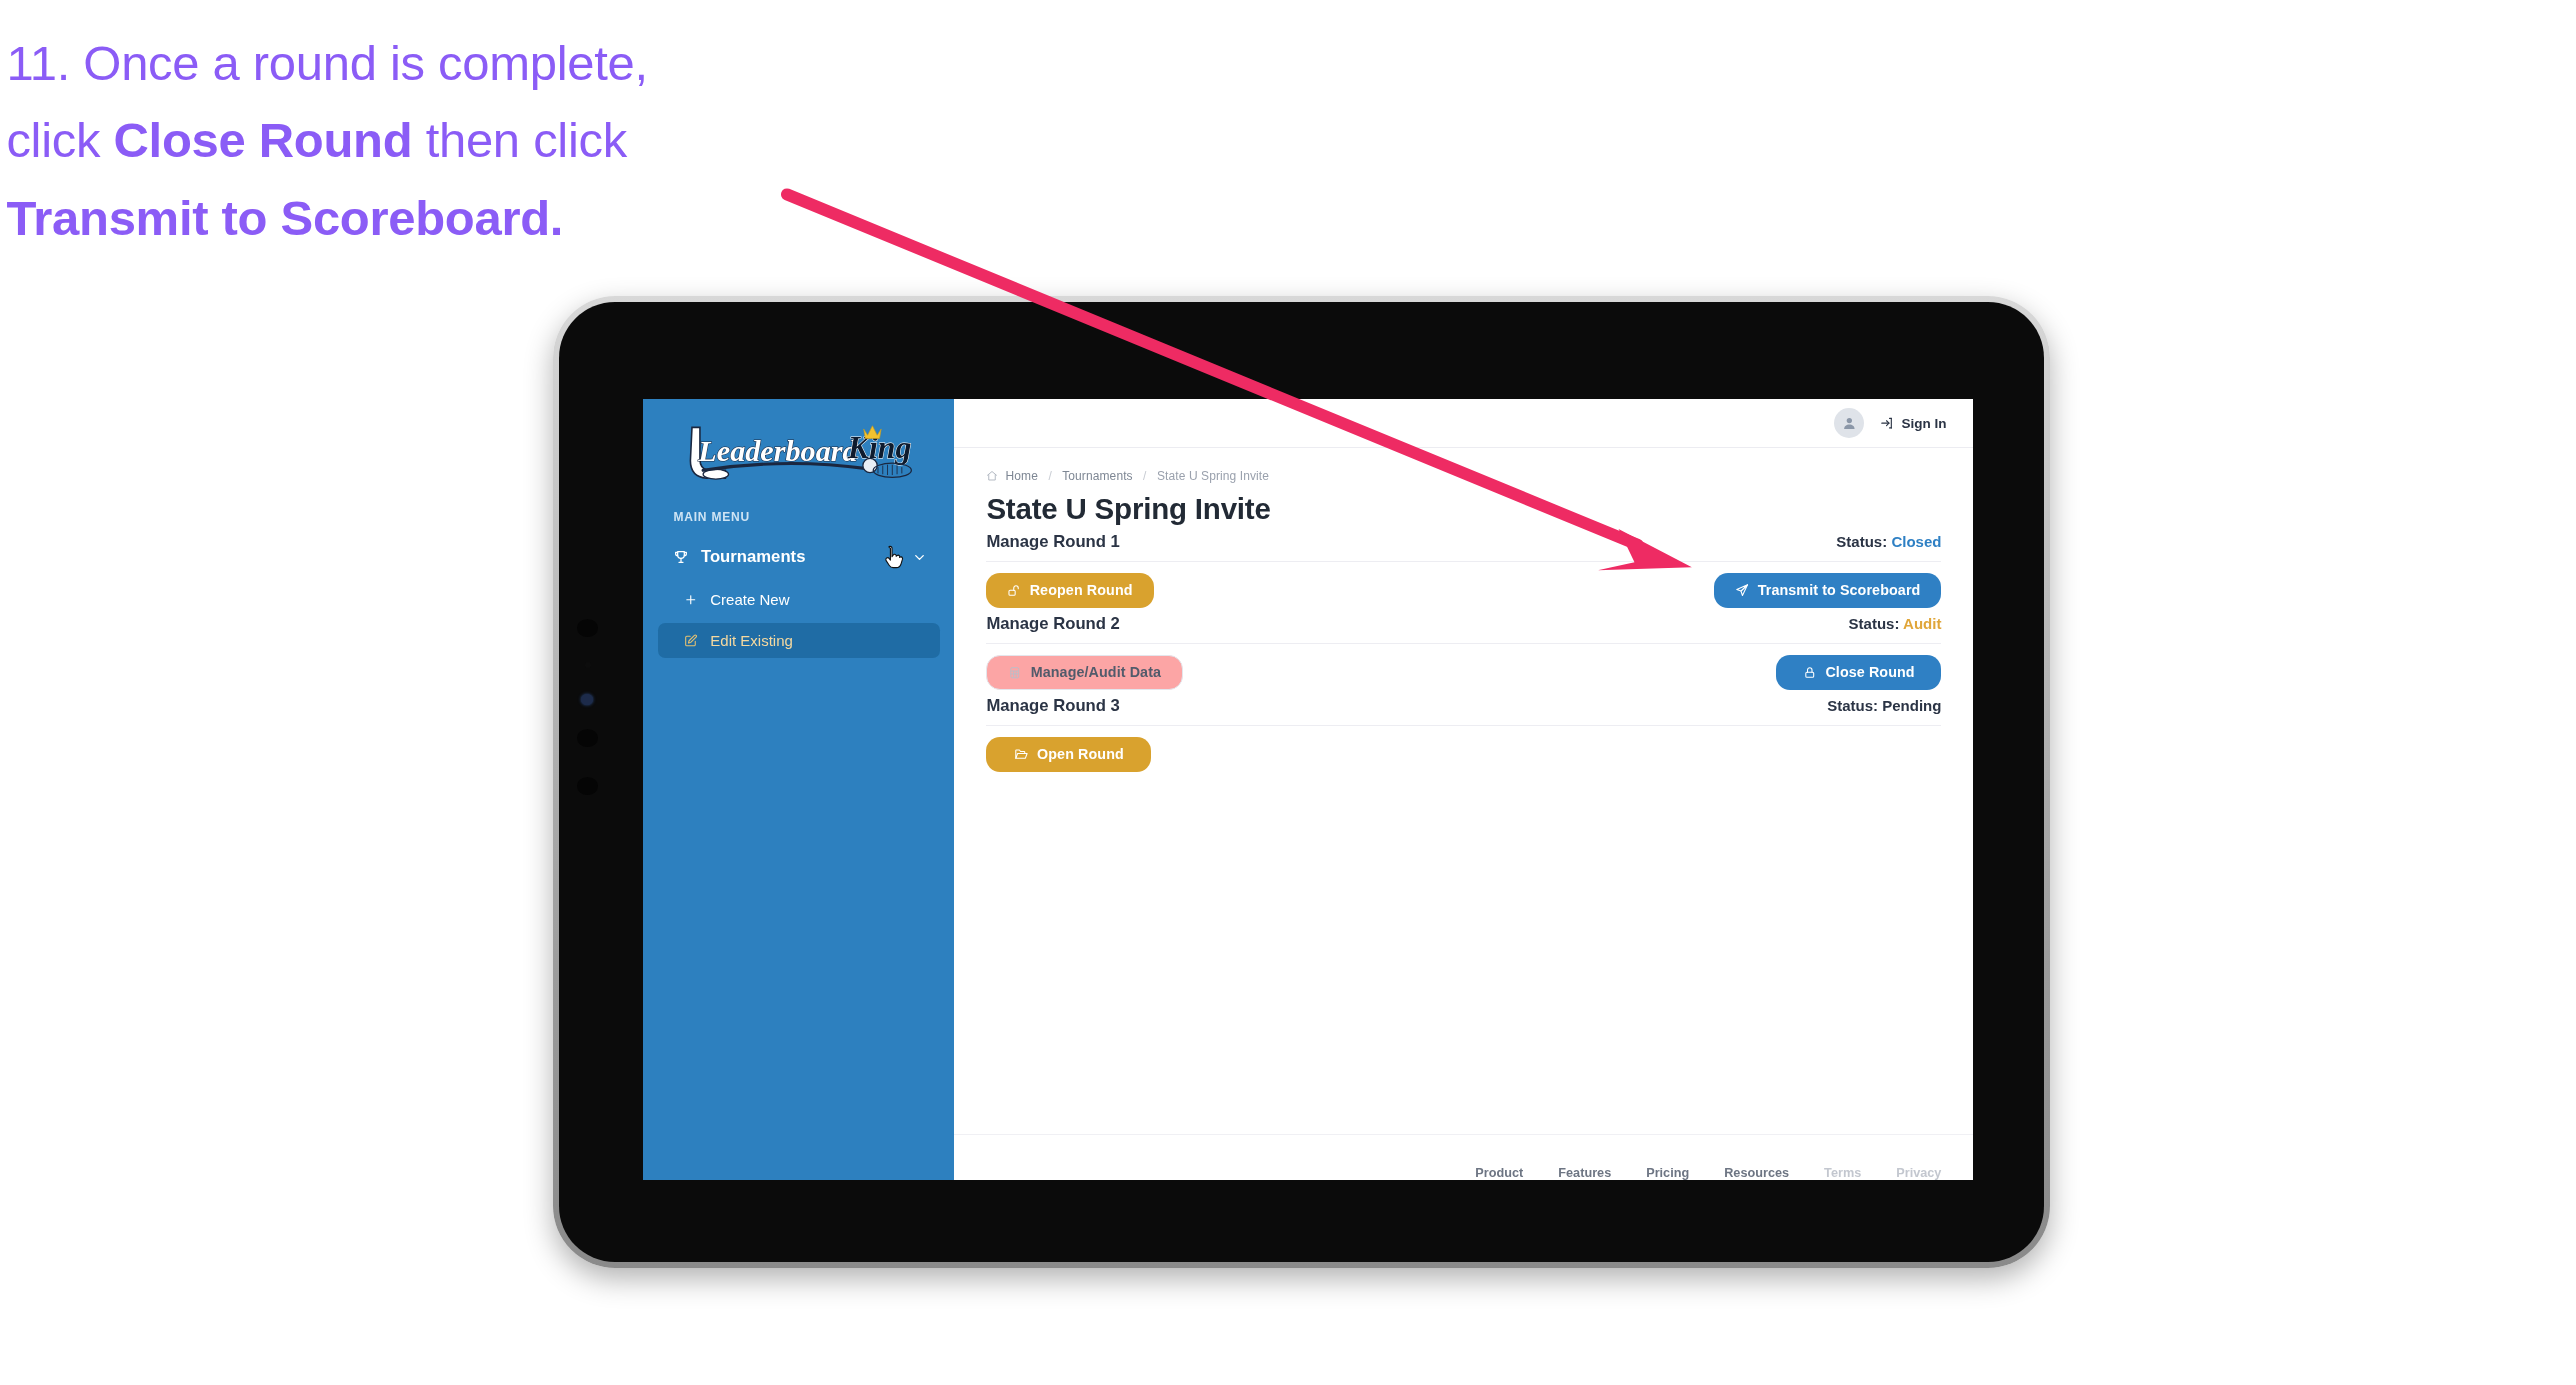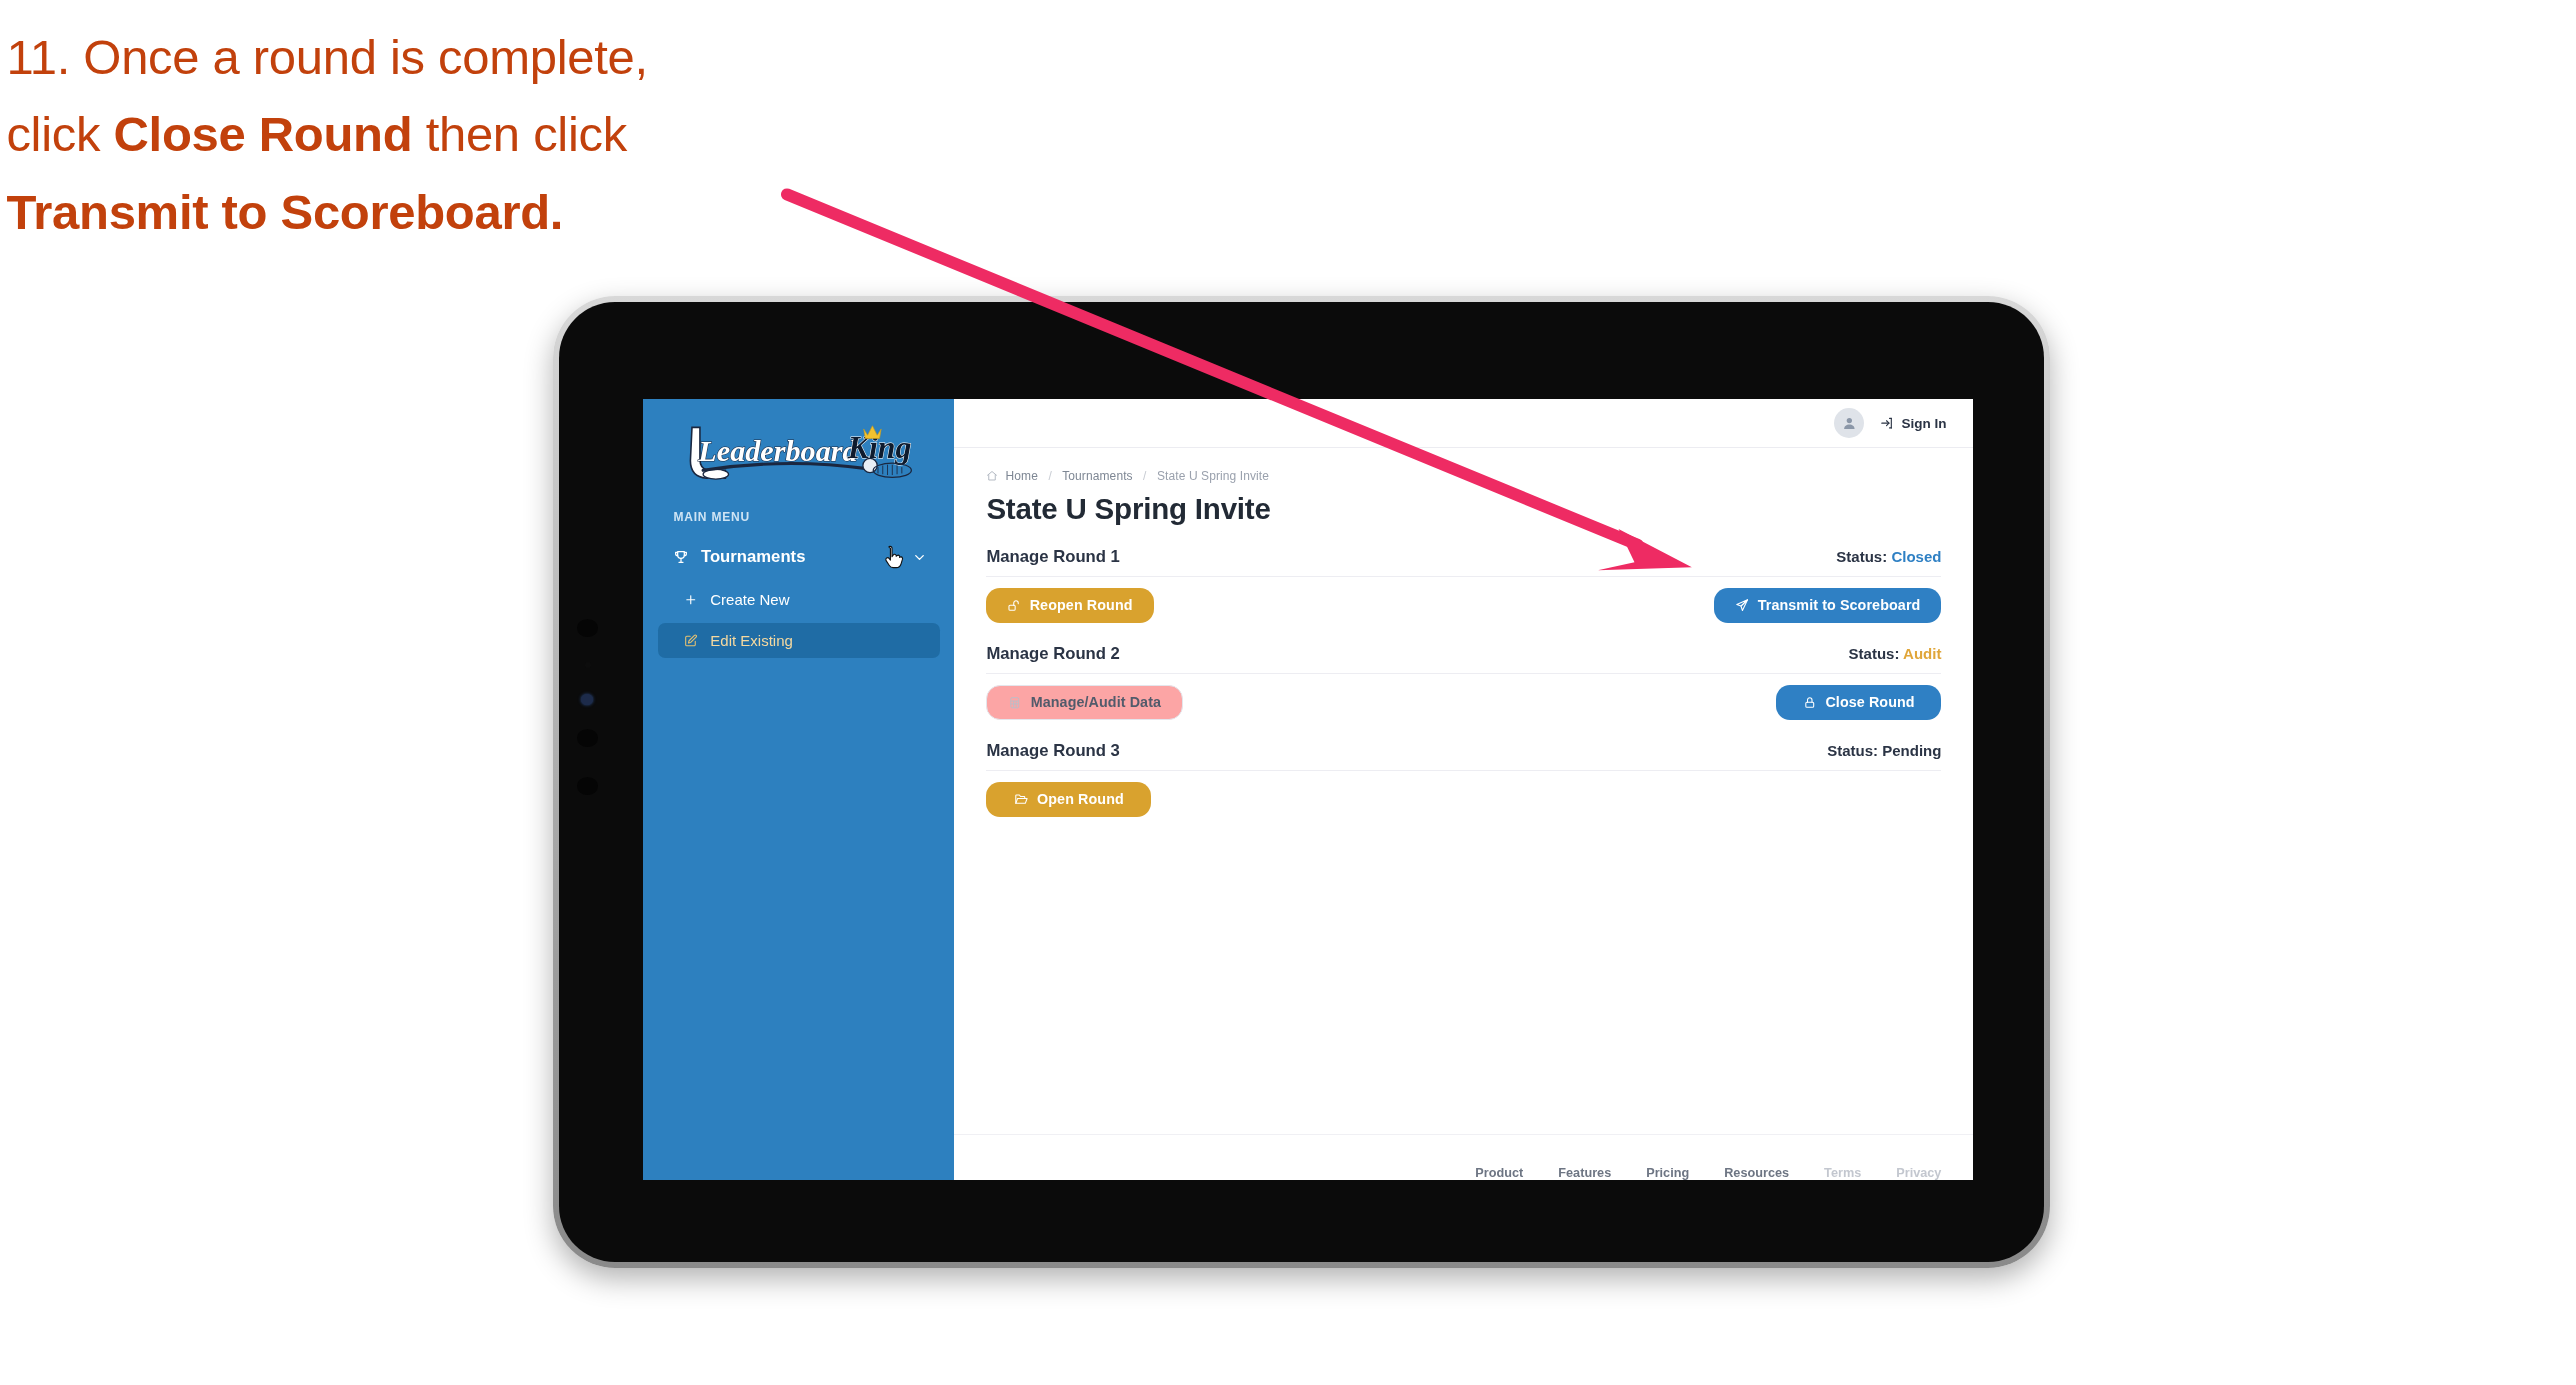--- a/index.html
+++ b/index.html
@@ -12,26 +12,26 @@
     height: 1386px;
     position: relative;
     overflow: hidden;
     font-family: "Liberation Sans", sans-serif;
   }
 
   
   .caption {
     position: absolute;
     left: 6.4px;
-    top: 19px;
+    top: 25px;
     width: 844px;
     font-family: "Liberation Sans", sans-serif;
     font-size: 49px;
     line-height: 1.58;
-    color: #c2410c;
+    color: #8b5cf6;
     letter-spacing: -0.3px;
   }
   .caption b { font-weight: 700; }
 
   
   .arrow-layer {
     position: absolute;
     left: 0; top: 0;
     width: 2576px; height: 1386px;
     pointer-events: none;
@@ -221,21 +221,21 @@
   .breadcrumb .sep { margin: 0 10.4px; color: #c8ccd3; }
 
   .page-title {
     margin-top: 8.8px;
     font-size: 29.5px;
     font-weight: 700;
     color: #222a35;
     letter-spacing: -0.2px;
   }
 
-  .round-block { margin-top: 21px; }
+  .round-block { margin-top: 6px; }
   .round-head {
     display: flex;
     align-items: baseline;
     justify-content: space-between;
     padding-bottom: 8.8px;
     border-bottom: 0.8px solid #ededf2;
   }
   .round-title {
     font-size: 16.7px;
     font-weight: 700;

